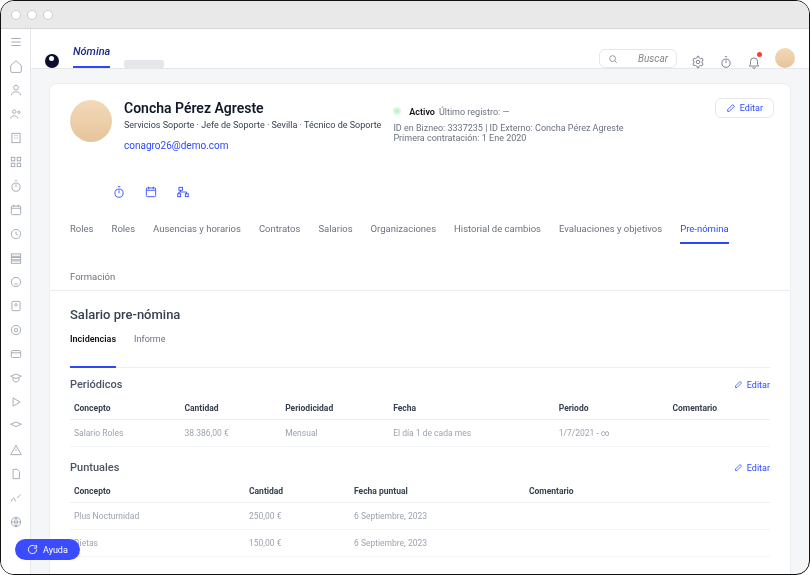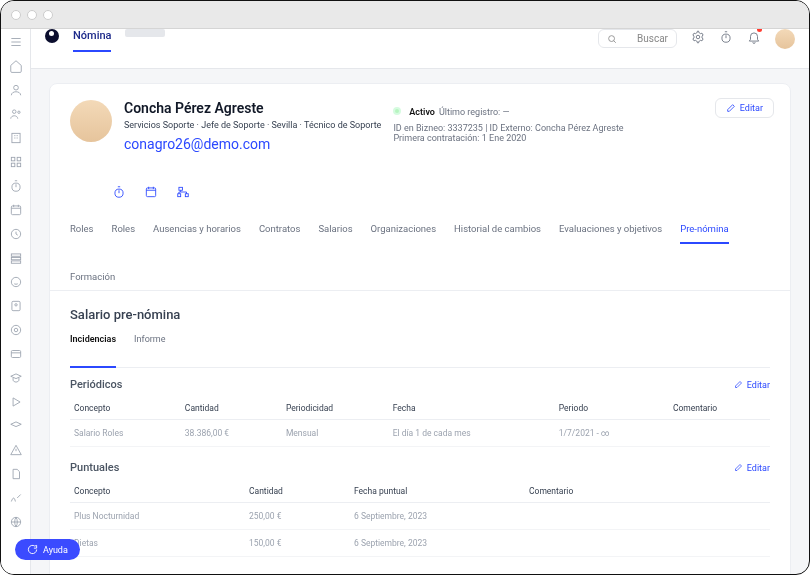--- a/index.html
+++ b/index.html
@@ -5,40 +5,40 @@
 * { box-sizing: border-box; margin: 0; padding: 0; }
 body { font-family: -apple-system, BlinkMacSystemFont, "Segoe UI", Roboto, sans-serif; background: #fff; width: 810px; height: 575px; overflow: hidden; }
 .window { width: 810px; height: 575px; border: 1px solid #111; border-radius: 14px; overflow: hidden; background: #f5f6f8; position: relative; }
 .titlebar { height: 28px; background: #e9e9e9; border-bottom: 1px solid #d5d5d5; display: flex; align-items: center; padding: 0 10px; gap: 6px; }
 .tl-dot { width: 10px; height: 10px; border-radius: 50%; background: #fff; border: 1px solid #ccc; }
 .layout { display: flex; height: calc(100% - 28px); }
 .rail { width: 30px; background: #fff; border-right: 1px solid #e5e7eb; display: flex; flex-direction: column; align-items: center; padding-top: 6px; gap: 10px; }
 .rail-ic { width: 14px; height: 14px; display:flex; align-items:center; justify-content:center; }
 .rail-ic svg { width:14px; height:14px; stroke:#9ca3af; fill:none; stroke-width:1.5; }
 .main { flex: 1; display: flex; flex-direction: column; overflow: hidden; }
-.topbar { height: 40px; background: #fff; border-bottom: 1px solid #e5e7eb; display: flex; align-items: flex-start; padding: 0 14px; gap: 14px; }
+.topbar { height: 40px; background: #fff; border-bottom: 1px solid #e5e7eb; display: flex; align-items: flex-end; padding: 0 14px; gap: 14px; font-style: italic; }
 .logo { width: 14px; height: 14px; border-radius: 50%; background: #0b0e2e; position:relative; }
 .logo::after{content:'';position:absolute;width:5px;height:5px;background:#fff;border-radius:50%;top:2px;left:4px;}
 .toptab { font-size: 11px; color: #555; padding-bottom: 8px; }
 .toptab.active { color: #1d2a8a; font-weight: 500; border-bottom: 2px solid #2b48ff; }
 .toptab.ghost { width: 40px; height: 4px; background: #e5e7eb; border-radius: 2px; }
 .topbar .spacer { flex: 1; }
 .search { display: flex; align-items: center; gap: 20px; border: 1px solid #e5e7eb; border-radius: 6px; padding: 3px 8px; font-size: 10px; color: #888; }
 .topicon { width: 14px; height: 14px; }
 .topicon svg{width:14px;height:14px;stroke:#6b7280;fill:none;stroke-width:1.5;}
 .bell-wrap{position:relative;}
 .bell-dot{position:absolute;width:5px;height:5px;background:#ff3b30;border-radius:50%;top:-2px;right:-1px;}
 .avatar-sm { width: 20px; height: 20px; border-radius: 50%; background: linear-gradient(180deg,#f3d9b8 0,#e6c49c 100%); }
 .content { flex:1; overflow-y: auto; padding: 14px 18px; }
 .card { background: #fff; border: 1px solid #eceef2; border-radius: 8px; }
 .header-card { padding: 16px 20px; display: flex; gap: 12px; position: relative; }
 .avatar-lg { width: 42px; height: 42px; border-radius: 50%; background: linear-gradient(180deg,#f3d9b8 0,#e6c49c 100%); flex-shrink:0;}
 .hc-name { font-size: 14px; font-weight: 600; color: #111827; margin-bottom: 4px; }
 .hc-sub { font-size: 9px; color: #374151; margin-bottom: 4px; }
-.hc-email { font-size: 14px; color: #2b48ff; }
+.hc-email { font-size: 10px; color: #2b48ff; }
 .hc-meta { font-size: 9px; color: #6b7280; }
 .hc-right { text-align: left; flex:1; }
 .status-dot { display:inline-block; width:8px; height:8px; border-radius:50%; background:#b7f5c0; border:2px solid #d6fbe0; margin-right:4px; vertical-align:middle;}
 .status-txt{font-size:9px;font-weight:600;color:#111;}
 .edit-btn { position:absolute; right:16px; top:14px; border:1px solid #e5e7eb; border-radius:6px; padding:4px 10px; font-size:9px; color:#2b48ff; display:flex; align-items:center; gap:4px; cursor:pointer; background:#fff;}
 .edit-btn svg{width:10px;height:10px;stroke:#2b48ff;fill:none;stroke-width:2;}
 .icon-row { display:flex; gap:14px; margin-top:14px; margin-left:60px; padding-bottom:4px;}
 .icon-row .ibtn{width:18px;height:18px;display:flex;align-items:center;justify-content:center;border-radius:4px;}
 .icon-row .ibtn svg{width:14px;height:14px;stroke:#2b48ff;fill:none;stroke-width:1.5;}
 .tabrow { display:flex; gap:18px; padding: 0 20px; border-bottom:1px solid #eceef2; margin-top:8px; flex-wrap:wrap;}
@@ -47,21 +47,21 @@
 .panel { padding: 16px 20px 20px; }
 .panel h2 { font-size: 13px; color:#374151; font-weight:500; margin-bottom: 12px;}
 .subtabs { border-bottom:1px solid #eceef2; display:flex; gap:18px; margin-bottom:10px;}
 .subtab{font-size:9px;color:#6b7280;padding-bottom:22px;cursor:pointer;}
 .subtab.active{color:#111;font-weight:600;border-bottom:2px solid #2b48ff;margin-bottom:-1px;}
 .section-head{display:flex;justify-content:space-between;align-items:center;margin-top:6px;}
 .section-head h3{font-size:11px;font-weight:500;color:#4b5563;}
 .link-edit{font-size:9px;color:#2b48ff;display:flex;align-items:center;gap:4px;cursor:pointer;}
 .link-edit svg{width:9px;height:9px;stroke:#2b48ff;fill:none;stroke-width:2;}
 table{width:100%;border-collapse:collapse;margin-top:6px;margin-bottom:14px;}
-th{font-size:8.5px;font-weight:400;color:#374151;text-align:left;padding:6px 4px;border-bottom:1px solid #eceef2;}
+th{font-size:8.5px;font-weight:700;color:#374151;text-align:left;padding:6px 4px;border-bottom:1px solid #eceef2;}
 td{font-size:8.5px;color:#9ca3af;padding:8px 4px;border-bottom:1px solid #f3f4f6;}
 .help-btn{position:absolute;left:14px;bottom:14px;background:#3b4bff;color:#fff;border-radius:14px;padding:5px 12px;font-size:9px;display:flex;align-items:center;gap:5px;cursor:pointer;}
 .help-btn svg{width:11px;height:11px;stroke:#fff;fill:none;stroke-width:2;}
 </style>
 </head>
 <body>
 
 <div class="window">
   <div class="titlebar">
     <div class="tl-dot"></div>

